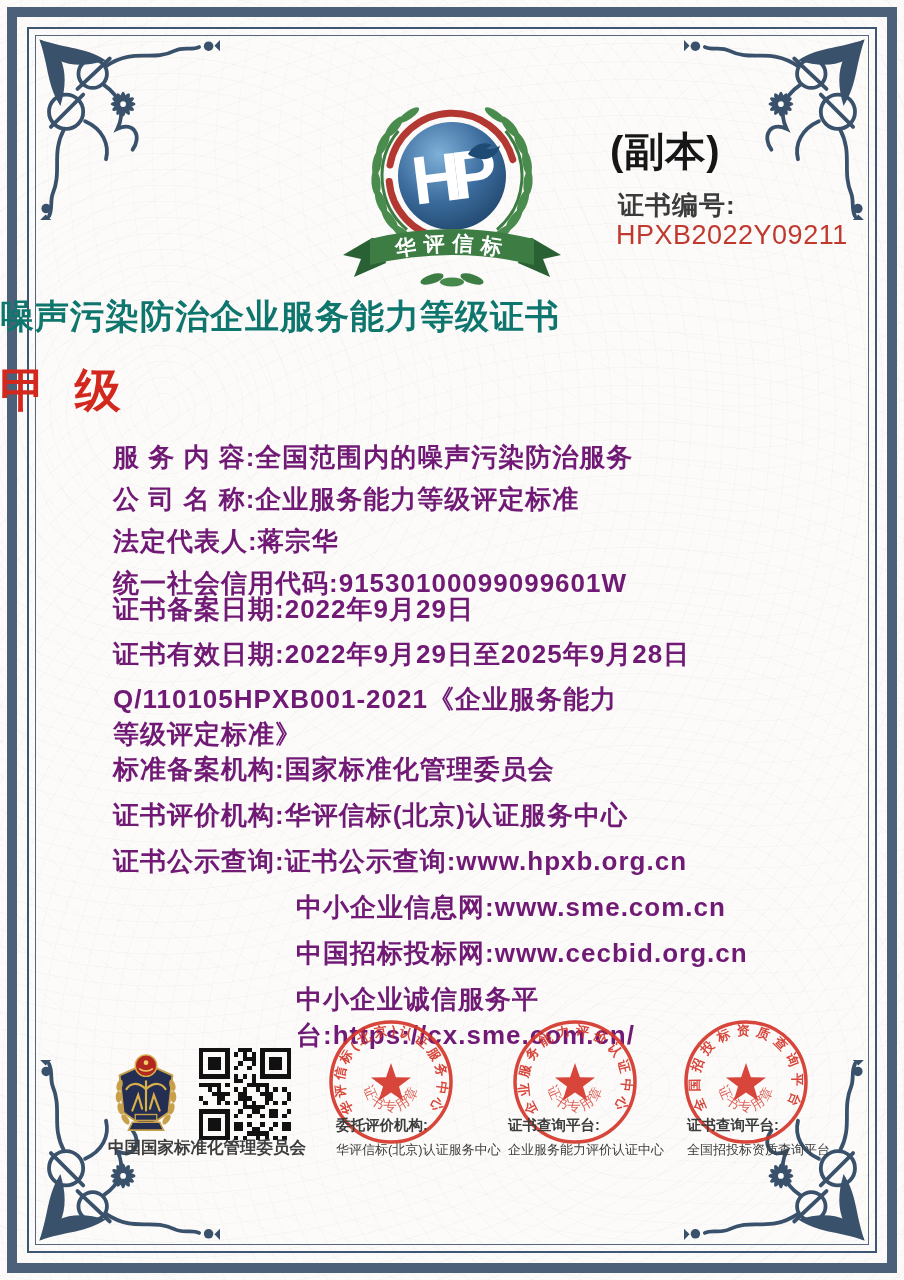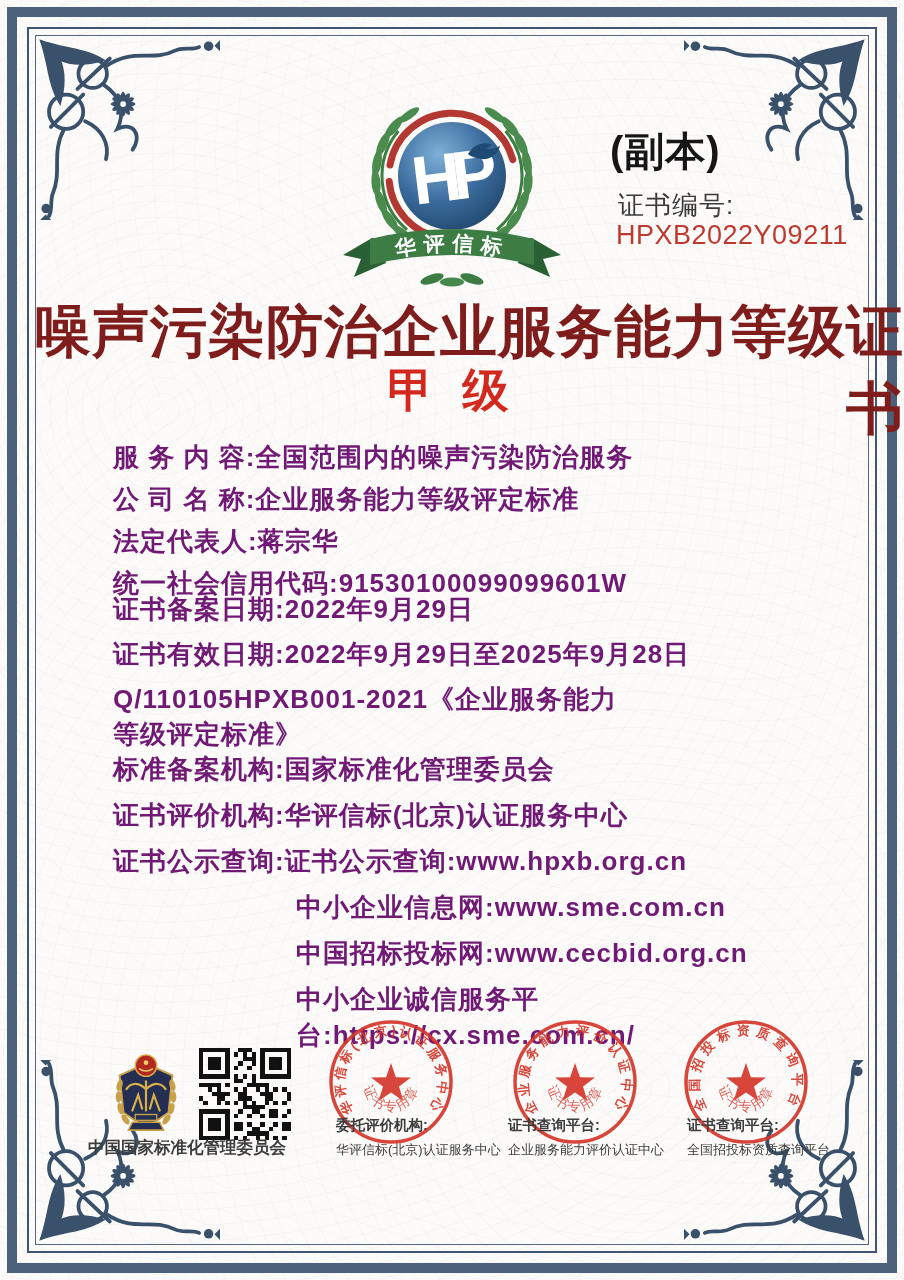--- a/index.html
+++ b/index.html
@@ -18,40 +18,40 @@
   .line1{inset:27px;border:2px solid #3f5673;}
   .line2{inset:35px;border:1px solid #55677f;}
   .corner{width:190px;height:190px;}
   .corner.tl{left:30px;top:30px;}
   .corner.tr{right:30px;top:30px;transform:scaleX(-1);}
   .corner.bl{left:30px;bottom:30px;transform:scaleY(-1);}
   .corner.br{right:30px;bottom:30px;transform:scale(-1,-1);}
   
   .logo{left:326px;top:88px;width:252px;height:208px;}
   .copy-label{left:610px;top:124px;font-size:40px;font-weight:600;color:#161616;letter-spacing:1px;}
-  .certno-label{left:618px;top:188px;font-size:26px;font-weight:400;color:#3b3b3b;letter-spacing:1px;}
+  .certno-label{left:618px;top:188px;font-size:26px;font-weight:700;color:#3b3b3b;letter-spacing:1px;}
   .certno-value{left:616px;top:220px;font-size:27px;font-weight:400;color:#bf392e;letter-spacing:.5px;}
   
-  .title{left:0;right:0;top:294px;text-align:right;font-size:57px;font-weight:900;color:#7f1d1d;letter-spacing:1px;}
-  .grade{left:0;right:0;top:360px;text-align:center;font-size:46px;font-weight:900;color:#d2281d;letter-spacing:8px;}
+  .title{left:0;right:0;top:294px;text-align:left;font-size:34px;font-weight:900;color:#0f766e;letter-spacing:1px;}
+  .grade{left:0;right:0;top:360px;font-size:46px;font-weight:900;color:#d2281d;letter-spacing:8px;}
   
   .block{left:113px;width:685px;color:#701a75;font-size:26px;font-weight:600;letter-spacing:1px;}
   .blk-company{top:440px;}
   .blk-meta{top:592px;}
   .blk-orgs{top:752px;}
   .row{display:flex;align-items:flex-start;margin-bottom:7px;}
   .blk-meta .row{margin-bottom:10px;}
   .blk-orgs .row{margin-bottom:11px;}
   .row .lbl{flex:0 0 auto;white-space:nowrap;}
   .row .val{flex:0 1 auto;max-width:505px;line-height:1.35;}
   .row.indent{padding-left:183px;}
   
   .sac-emblem{left:109px;top:1050px;width:74px;height:86px;}
   .qr{left:199px;top:1048px;width:92px;height:92px;}
-  .sac-caption{left:88px;top:1137px;width:218px;text-align:left;font-size:16.5px;font-weight:600;color:#3d3d3d;}
+  .sac-caption{left:88px;top:1137px;width:218px;text-align:right;font-size:16.5px;font-weight:600;color:#3d3d3d;}
   .seal{width:140px;height:140px;top:1012px;opacity:.92;z-index:4;}
   .seal.s1{left:321px;} .seal.s2{left:505px;} .seal.s3{left:676px;}
   .seal-cap{z-index:5;white-space:nowrap;color:#3c3c3c;}
   .seal-cap .cap-lbl{font-size:14.5px;font-weight:700;}
   .seal-cap .cap-val{font-size:13px;font-weight:500;margin-top:6px;}
   .cap1{left:336px;top:1116px;} .cap2{left:508px;top:1116px;} .cap3{left:687px;top:1116px;}
   svg{display:block;}
 </style>
 </head>
 <body>

